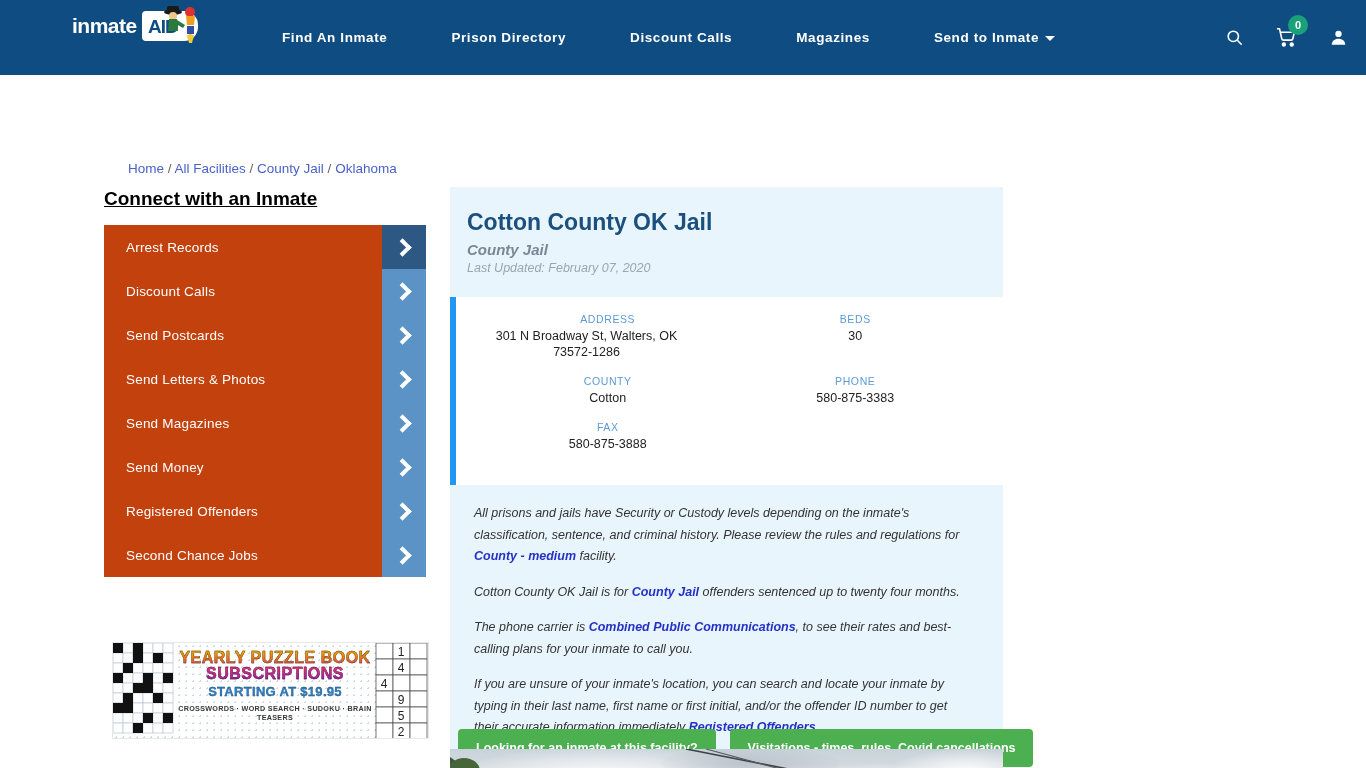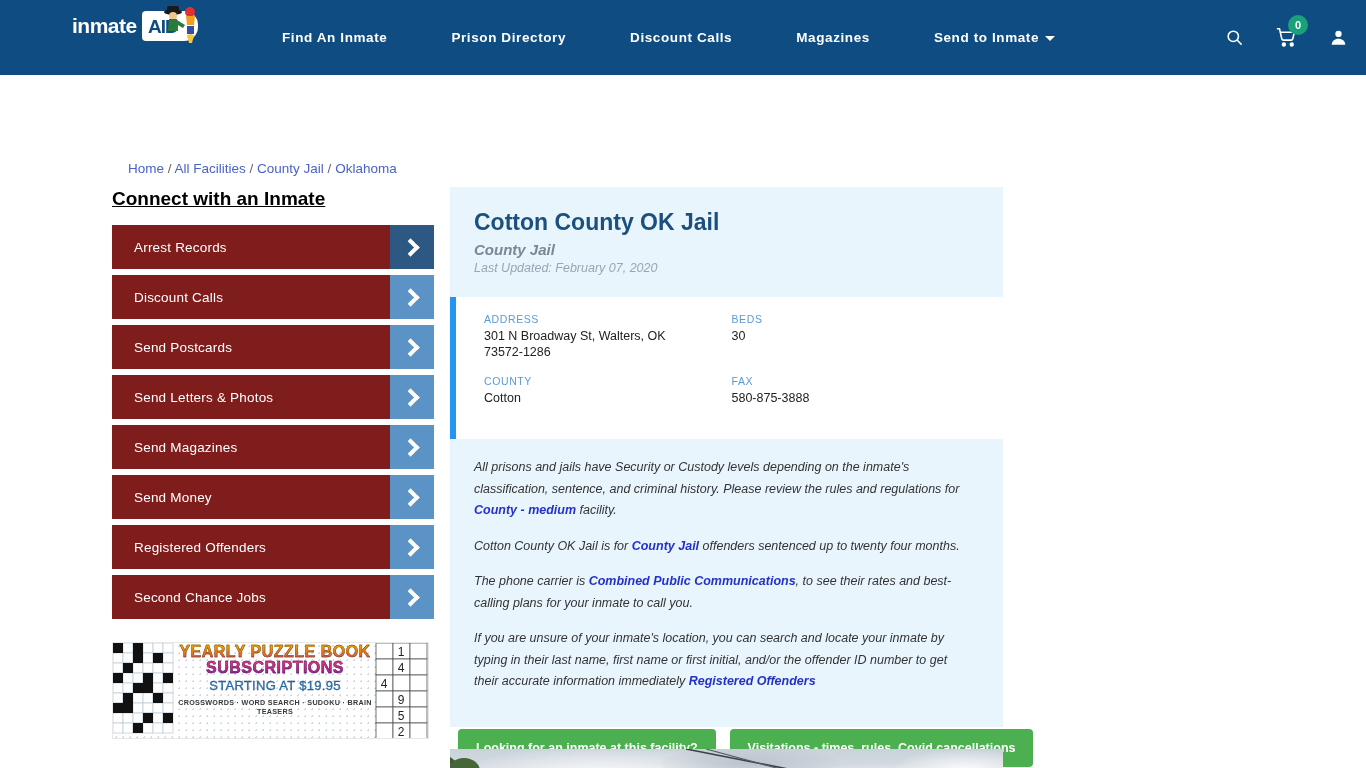--- a/index.html
+++ b/index.html
@@ -72,29 +72,29 @@
   
   .page { position: relative; width: 1366px; }
   .breadcrumb {
     position: absolute; left: 128px; top: 86px;
     font-size: 13.5px; color: #555555;
   }
   .breadcrumb a { color: #4a62c8; text-decoration: none; cursor: pointer; }
   .breadcrumb .sep { color: #666666; }
 
   
-  .sidebar { position: absolute; left: 112px; top: 113px; width: 322px; }
+  .sidebar { position: absolute; left: 104px; top: 113px; width: 322px; }
   .side-heading {
     font-size: 19px; font-weight: bold; color: #000000;
     text-decoration: underline; margin-bottom: 15px;
   }
   .side-btn {
     position: relative; display: flex; align-items: center;
-    height: 44px; width: 322px; margin-bottom: 6px;
-    background: #7f1d1d; cursor: pointer;
+    height: 44px; width: 322px; margin-bottom: 0;
+    background: #c2410c; cursor: pointer;
   }
   .side-btn-label {
     padding-left: 22px; font-size: 13.5px; color: #ffffff;
     letter-spacing: 0.2px;
   }
   .side-arrow {
     position: absolute; right: 0; top: 0;
     width: 44px; height: 44px; background: #5b93c7;
     display: flex; align-items: center; justify-content: center;
   }
@@ -112,65 +112,65 @@
     background: #ffffff; overflow: hidden;
     border: 1px solid #e8e8e8; cursor: pointer;
   }
   .ad-dots {
     position: absolute; inset: 0;
     background-image: radial-gradient(#ccd9e8 1px, transparent 1px);
     background-size: 7px 7px;
   }
   .ad-cross { position: absolute; left: 0; top: 0; width: 62px; height: 97px; }
   .ad-sud { position: absolute; right: 0; top: 0; width: 58px; height: 97px; }
-  .ad-txt { position: absolute; left: 62px; top: 0; width: 200px; text-align: center; }
+  .ad-txt { position: absolute; left: 62px; top: 6px; width: 200px; text-align: center; }
   .ad-l1 {
     font-size: 16px; font-weight: bold; letter-spacing: 0.5px;
     background: linear-gradient(180deg,#f2b705 0%,#e8701a 55%,#c24a8f 100%);
     -webkit-background-clip: text; background-clip: text; color: transparent;
     -webkit-text-stroke: 0.4px #5a3a10;
   }
   .ad-l2 {
     font-size: 16px; font-weight: bold; letter-spacing: 0.5px; margin-top: -2px;
     background: linear-gradient(180deg,#e83d6b 0%,#b02a8c 60%,#7a1f9e 100%);
     -webkit-background-clip: text; background-clip: text; color: transparent;
     -webkit-text-stroke: 0.4px #4a0f52;
   }
   .ad-l3 {
-    font-size: 13px; font-weight: normal; letter-spacing: 0.3px; margin-top: 1px;
+    font-size: 13px; font-weight: bold; letter-spacing: 0.3px; margin-top: 1px;
     color: #2f7fc4; -webkit-text-stroke: 0.3px #15456e;
   }
   .ad-l4 {
     font-size: 7.2px; font-weight: bold; color: #3a3a3a;
     letter-spacing: 0.3px; margin-top: 5px;
   }
 
   
   .main {
     position: absolute; left: 450px; top: 112px;
     width: 553px; background: #e9f5fd;
   }
-  .main-head { padding: 22px 24px 4px 24px; }
+  .main-head { padding: 22px 24px 4px 17px; }
   .facility-title {
     font-size: 23px; font-weight: bold; color: #1b4f7e; line-height: 1.2;
   }
   .facility-type {
     font-size: 15px; font-weight: bold; font-style: italic;
     color: #7b8794; margin-top: 4px;
   }
   .facility-updated {
     font-size: 12.5px; font-style: italic; color: #9aa5b1; margin-top: 3px;
   }
   .info-box {
     margin: 18px 20px 0 0; margin-left: 0;
     background: #ffffff; border-left: 6px solid #2196f3;
     padding: 16px 24px 18px 28px;
     width: 553px;
   }
-  .info-grid { display: flex; flex-wrap: wrap; }
+  .info-grid { display: flex; flex-wrap: wrap; text-align: center; }
   .info-cell { width: 50%; margin-bottom: 14px; }
   .info-label {
     font-size: 10.5px; color: #5b9bd5; letter-spacing: 0.6px;
     margin-bottom: 3px;
   }
   .info-value { font-size: 12.5px; color: #222222; line-height: 1.35; }
   .info-value.narrow { max-width: 205px; }
 
   .body-text { padding: 18px 34px 20px 24px; }
   .body-text p {
@@ -444,20 +444,24 @@
         </div>
         <div class="info-cell">
           <div class="info-label">BEDS</div>
           <div class="info-value">30</div>
         </div>
         <div class="info-cell">
           <div class="info-label">COUNTY</div>
           <div class="info-value">Cotton</div>
         </div>
         <div class="info-cell">
+          <div class="info-label">PHONE</div>
+          <div class="info-value">580-875-3383</div>
+        </div>
+        <div class="info-cell">
           <div class="info-label">FAX</div>
           <div class="info-value">580-875-3888</div>
         </div>
       </div>
     </div>
 
     <div class="body-text">
       <p><span>All prisons and jails have Security or Custody levels depending on the inmate's classification, sentence, and criminal history. Please review the rules and regulations for </span><a>County - medium</a><span> facility.</span></p>
       <p><span>Cotton County OK Jail is for </span><a>County Jail</a><span> offenders sentenced up to twenty four months.</span></p>
       <p><span>The phone carrier is </span><a>Combined Public Communications</a><span>, to see their rates and best-calling plans for your inmate to call you.</span></p>

